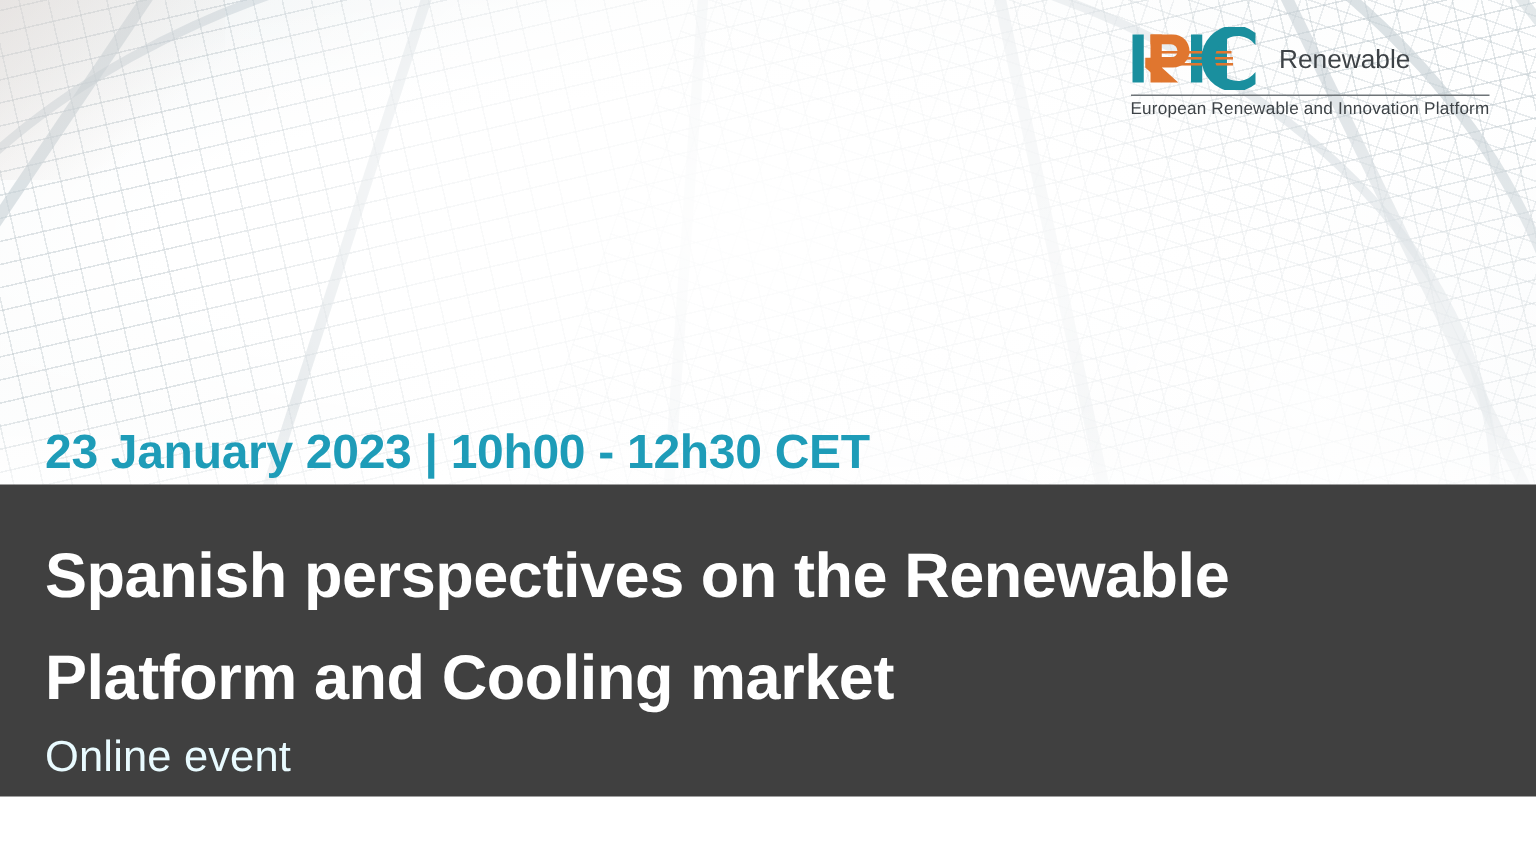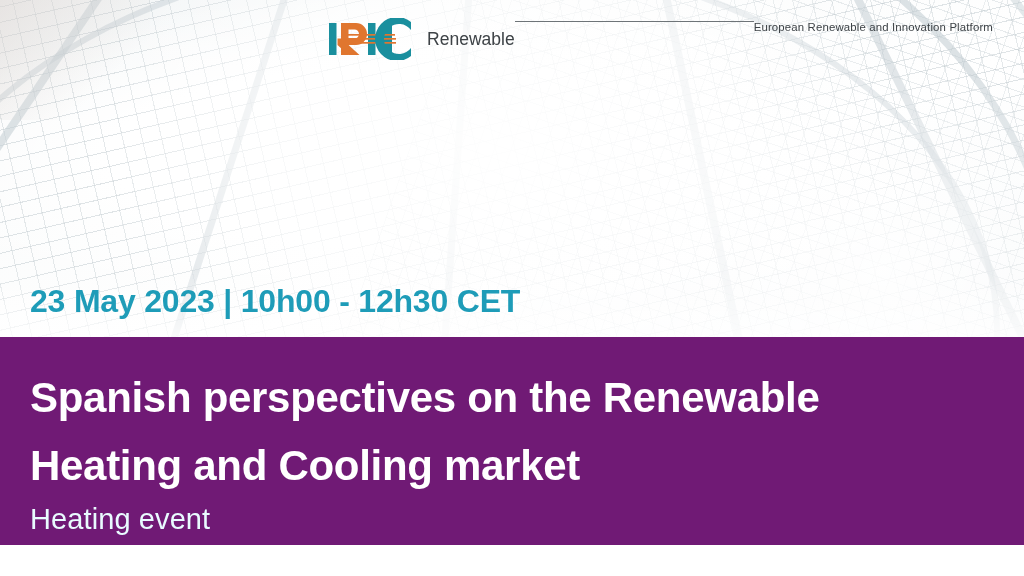--- a/index.html
+++ b/index.html
@@ -109,21 +109,21 @@
     left: 0; bottom: 0; width: 100%; height: 70px;
     background: linear-gradient(to bottom, rgba(255,255,255,0) 0%, rgba(255,255,255,0.85) 100%);
   }
 
   
   .logo {
     position: absolute;
     right: 31px;
     top: 18px;
     display: flex;
-    flex-direction: row;
+    flex-direction: column;
     align-items: flex-start;
     margin-left: 47px;
   }
   .logo-top {
     display: flex;
     align-items: center;
   }
   .logo-mark {
     display: block;
   }
@@ -157,24 +157,24 @@
     font-weight: bold;
     color: #1e9cb8;
     letter-spacing: -0.2px;
     white-space: nowrap;
   }
 
   
   .teal-band {
     position: absolute;
     left: 0;
-    top: 337px;
+    top: 323px;
     width: 1024px;
     height: 208px;
-    background: #701a75;
+    background: #404040;
   }
   .headline {
     position: absolute;
     left: 30px;
     top: 27px;
     width: 930px;
     color: #ffffff;
     font-size: 42px;
     font-weight: bold;
     line-height: 1.62;
@@ -238,23 +238,23 @@
         <path d="M170 24 a30 30 0 1 0 0 36 l0 16 a44 44 0 1 1 0 -68 z" fill="#1A8F9E" transform="translate(-4,0)"></path>
       </svg>
       <div class="logo-words">
         <div>Renewable</div>
       </div>
     </div>
     <div class="logo-rule"></div>
     <div class="logo-tagline">European Renewable and Innovation Platform</div>
   </div>
 
-  <div class="date-line">23 May 2023 | 10h00 - 12h30 CET</div>
+  <div class="date-line">23 January 2023 | 10h00 - 12h30 CET</div>
 
   <div class="teal-band">
     <div class="headline">
       <div>Spanish perspectives on the Renewable</div>
-      <div>Heating and Cooling market</div>
+      <div>Platform and Cooling market</div>
     </div>
-    <div class="subtitle">Heating event</div>
+    <div class="subtitle">Online event</div>
   </div>
 
 </div>
 
 </body></html>

